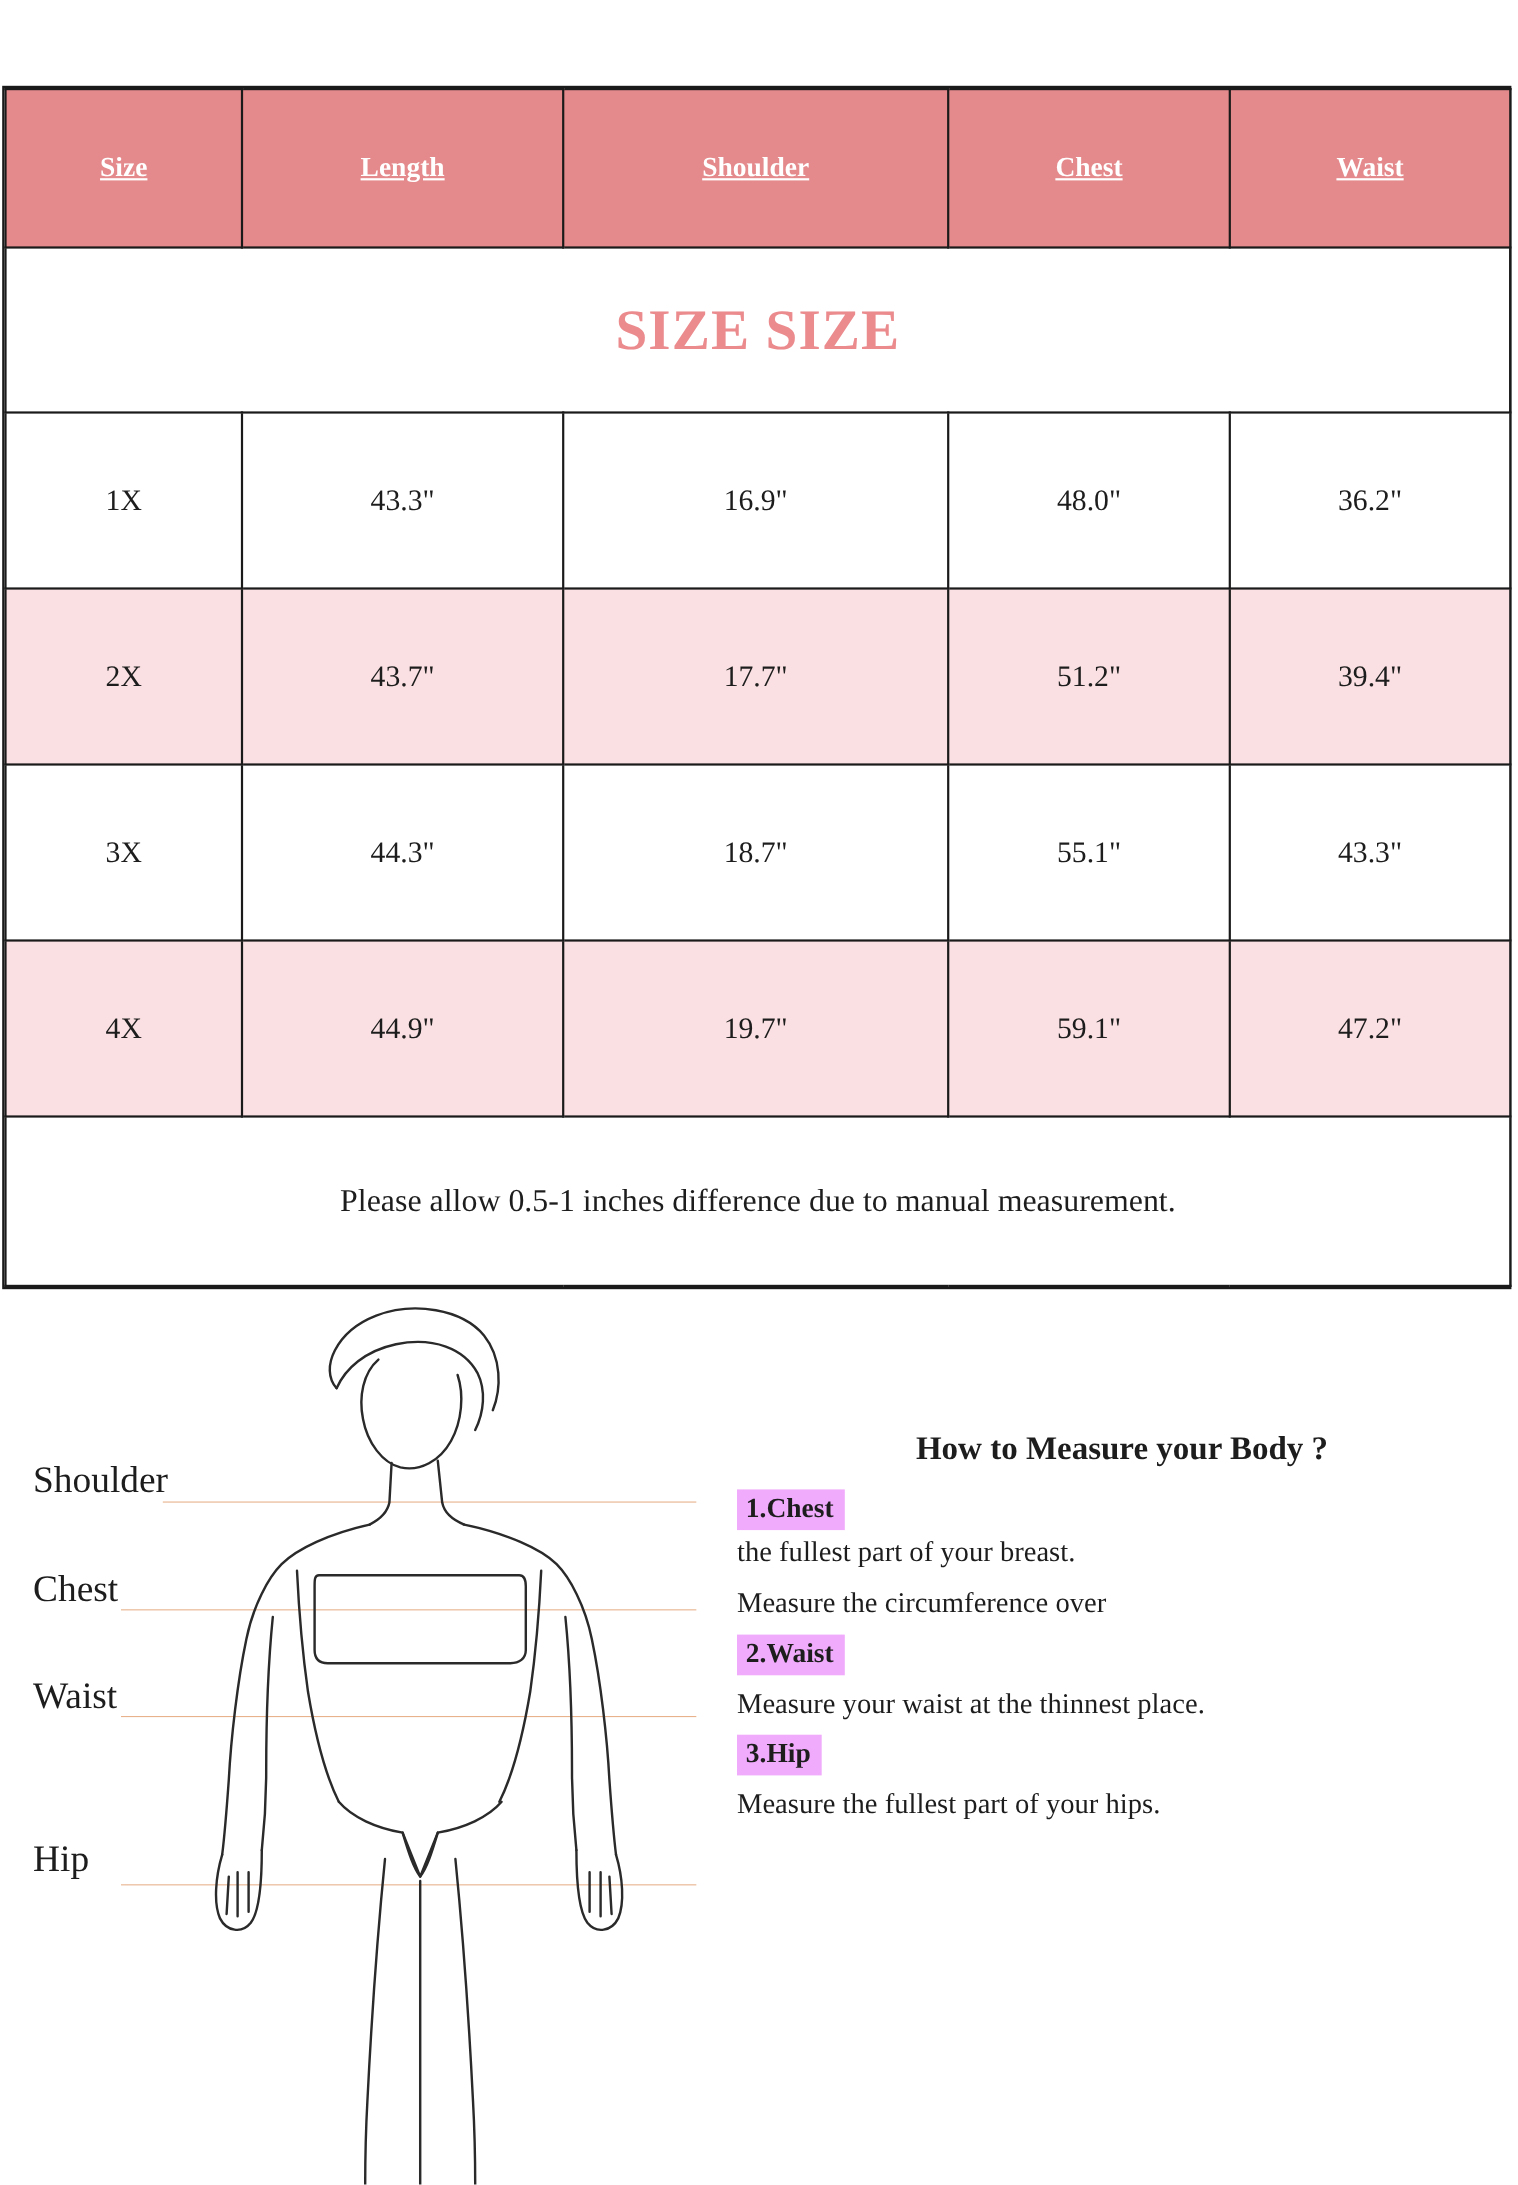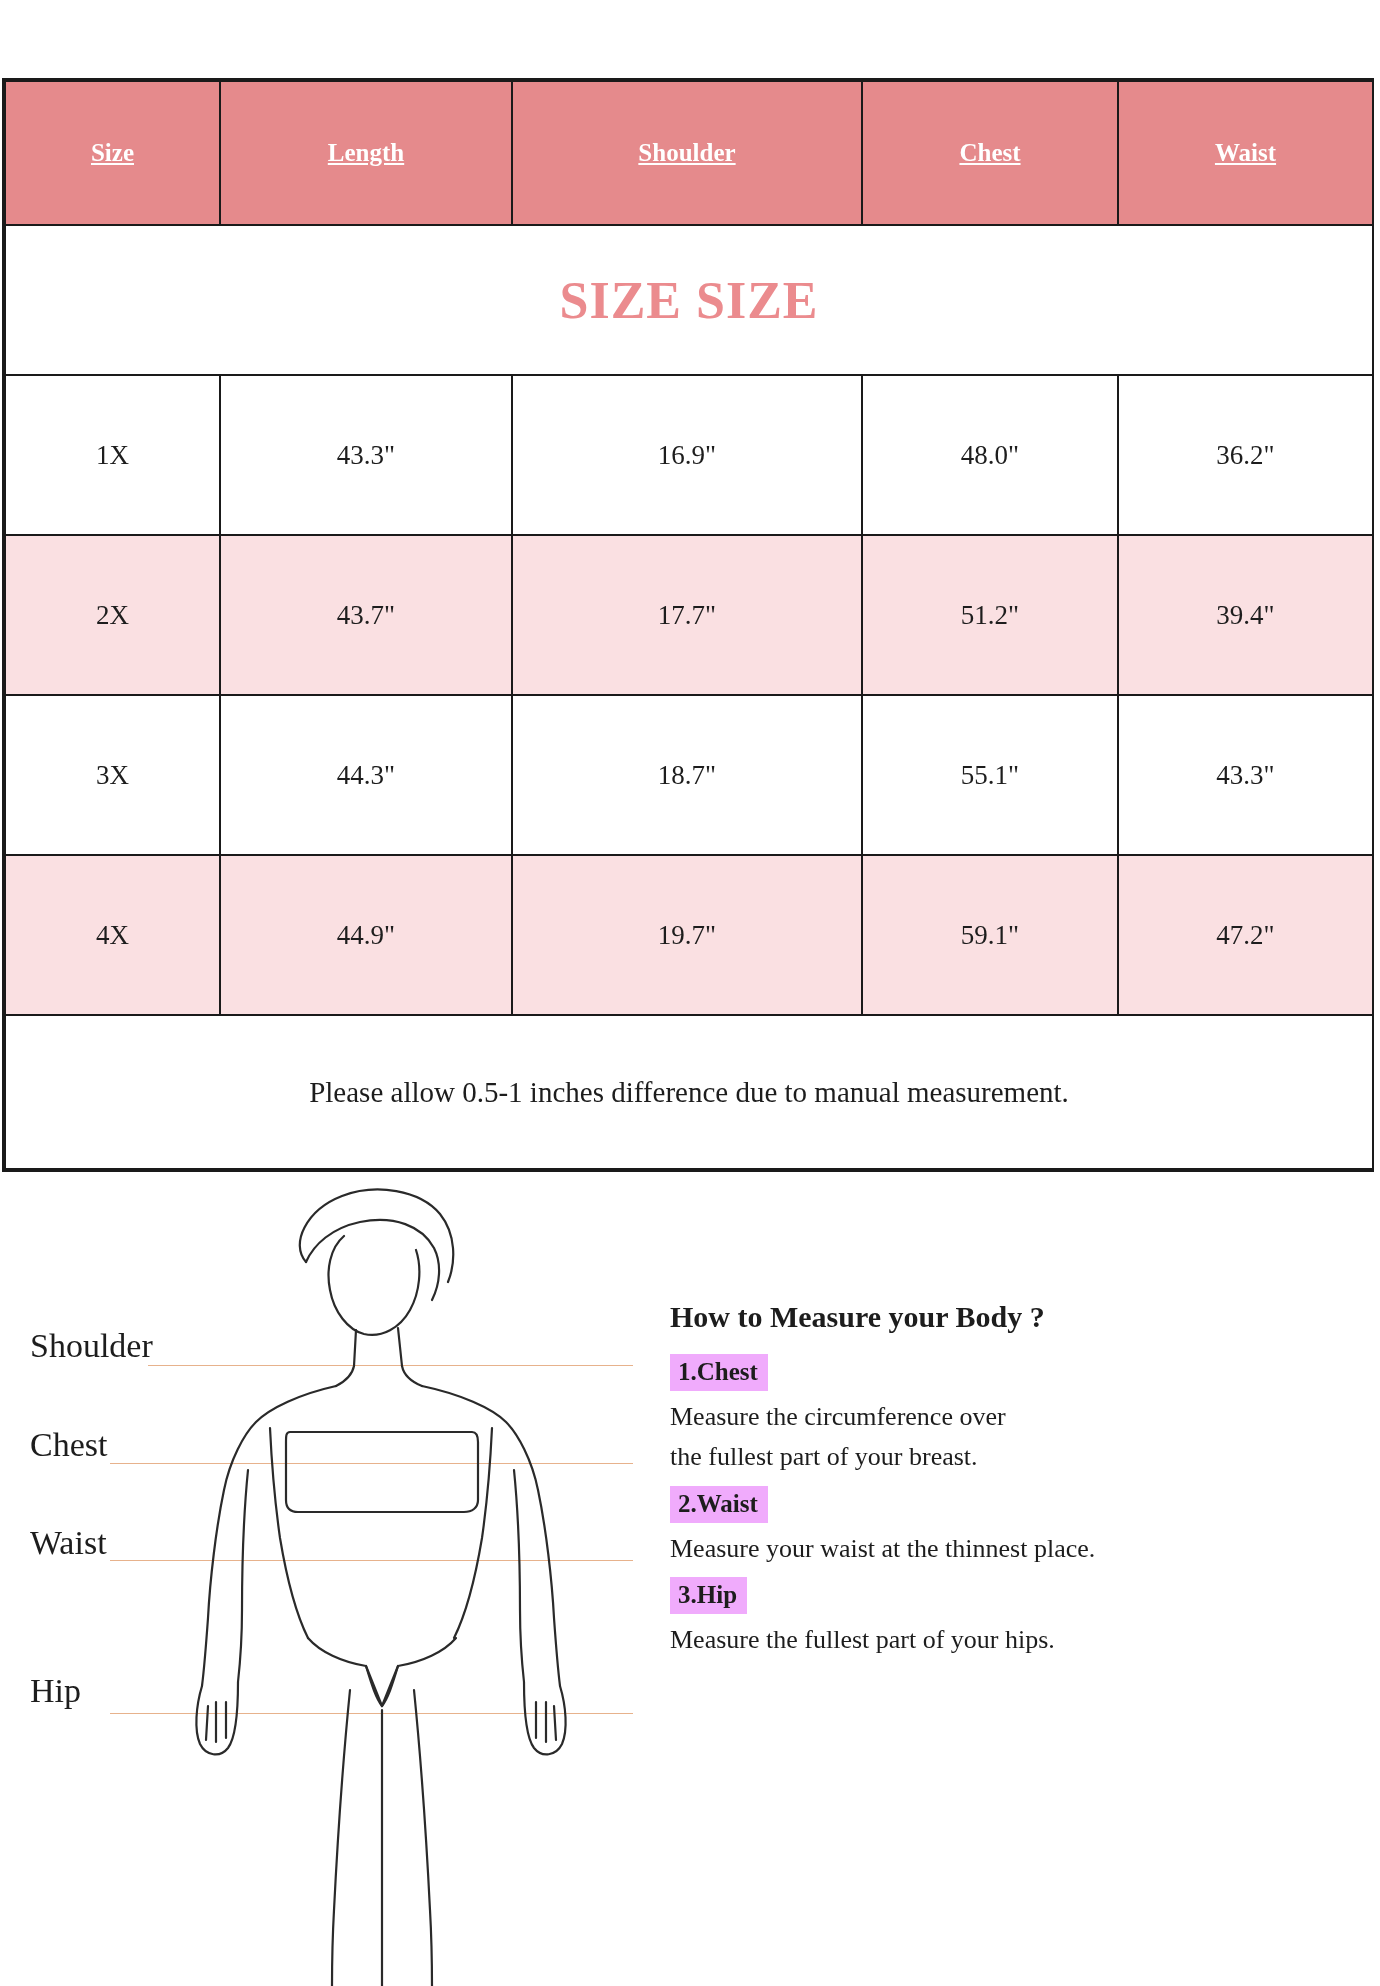--- a/index.html
+++ b/index.html
@@ -142,20 +142,21 @@
     left: 670px;
     top: 130px;
     width: 700px;
   }
   .howto-title {
     font-size: 30px;
     font-weight: bold;
     color: #1d1d1d;
     margin-bottom: 12px;
     font-family: "Liberation Serif", serif;
+    text-align: center;
   }
   .step-tag {
     display: inline-block;
     background: #f0abfc;
     font-size: 25px;
     font-weight: bold;
     padding: 4px 10px 5px 8px;
     color: #1d1d1d;
     margin-top: 8px;
     font-family: "Liberation Serif", serif;
@@ -284,22 +285,22 @@
         <path d="M230 520 C224 580 218 660 214 740 C212 776 212 800 212 816"></path>
         <path d="M294 520 C300 580 306 660 310 740 C312 776 312 800 312 816"></path>
         <path d="M262 540 C262 610 262 700 262 816"></path>
       </g>
     </svg>
 
     <div class="howto">
       <div class="howto-title">How to Measure your Body ?</div>
 
       <div class="step-tag">1.Chest</div>
+      <div class="step-text" style="margin-top:0">the fullest part of your breast.</div>
       <div class="step-text">Measure the circumference over</div>
-      <div class="step-text" style="margin-top:0">the fullest part of your breast.</div>
 
       <div class="step-tag">2.Waist</div>
       <div class="step-text">Measure your waist at the thinnest place.</div>
 
       <div class="step-tag">3.Hip</div>
       <div class="step-text">Measure the fullest part of your hips.</div>
     </div>
 
   </div>
 </div>

